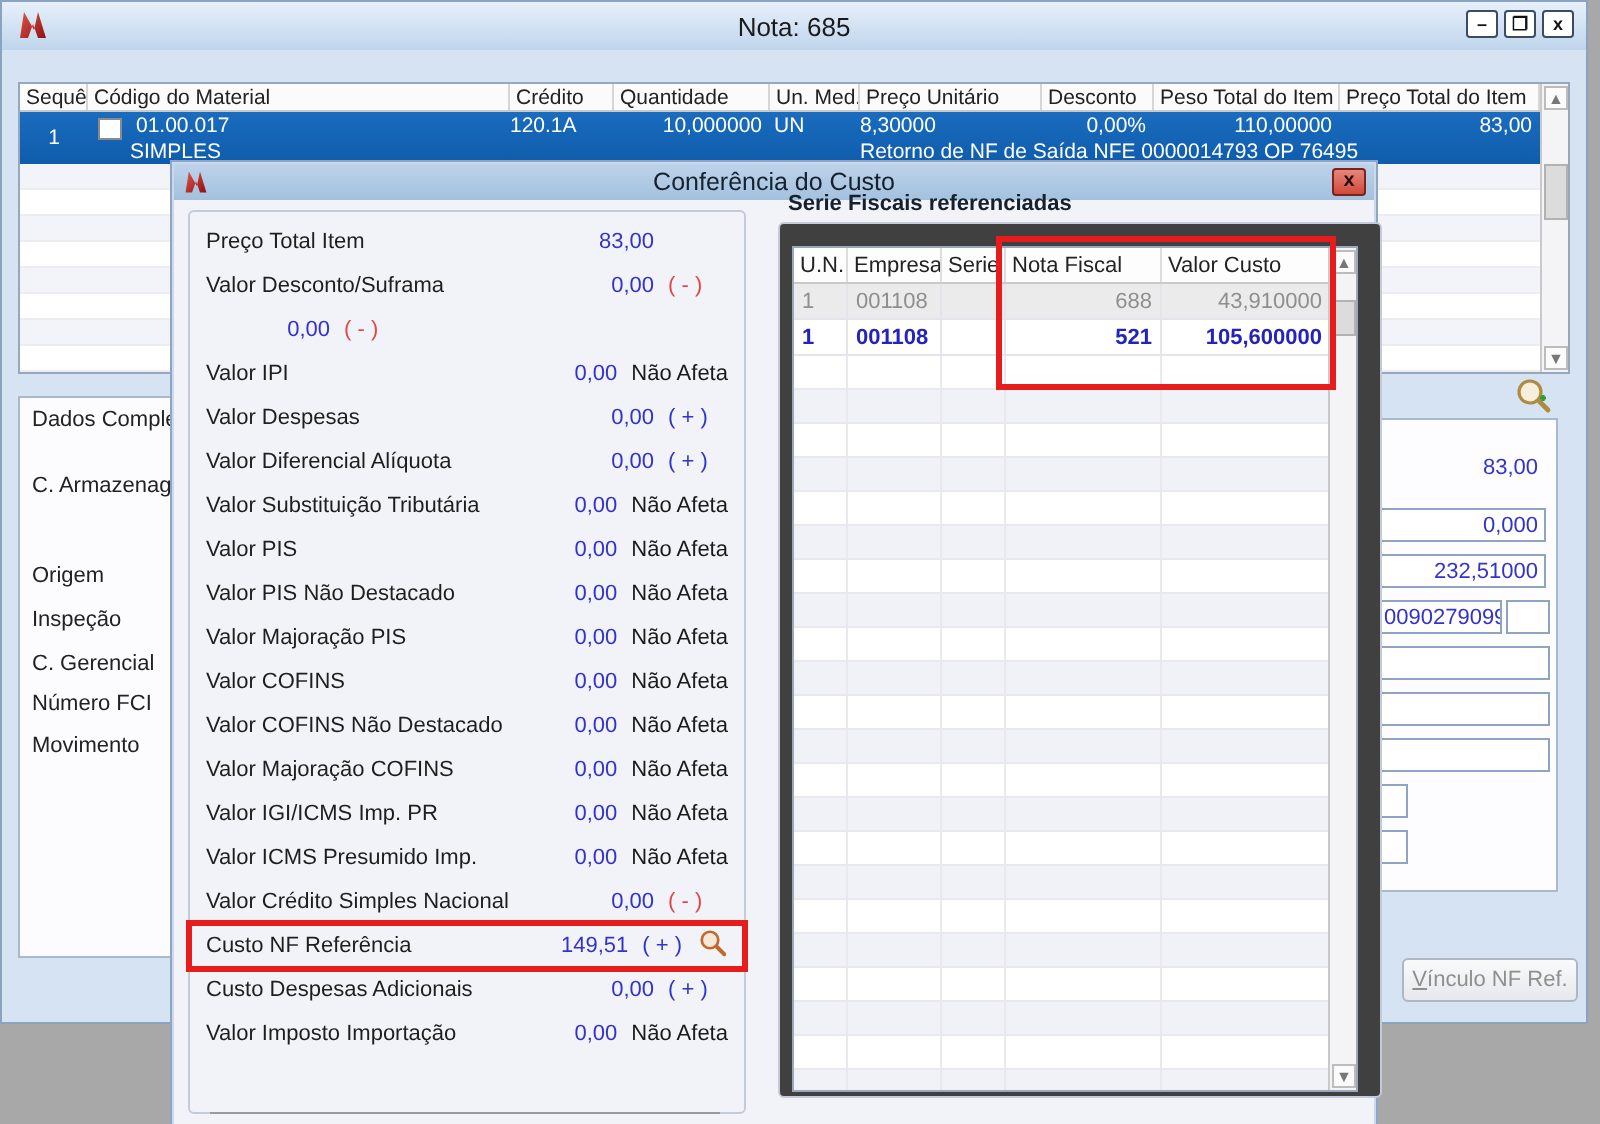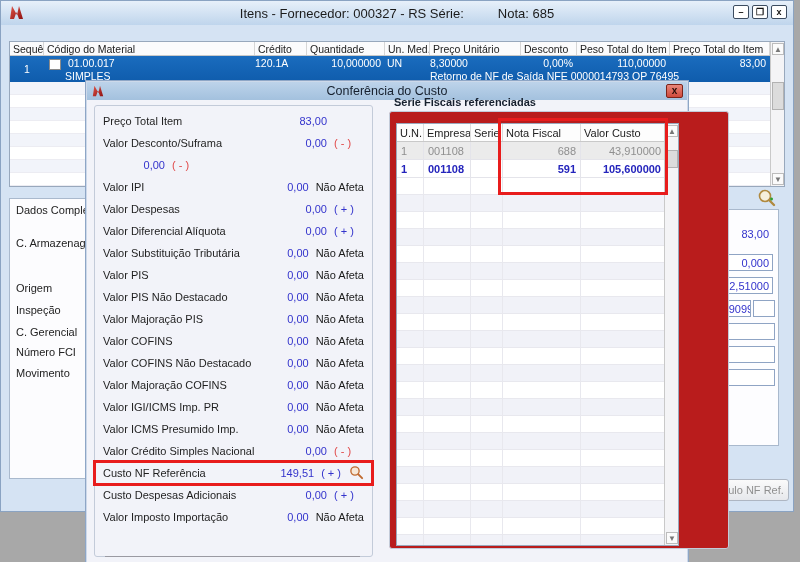--- a/index.html
+++ b/index.html
@@ -69,22 +69,22 @@
   .cost-row .val { width:62px; text-align:right; color:#3333cc; }
   .cost-row .sfx { padding-left:7px; white-space:nowrap; }
   .sfx.plus { color:#3333cc; }
   .sfx.minus { color:#e04848; }
   .sfx.na { color:#1a1a1a; }
   .cost-row.hl { outline:3px solid #e81c1c; outline-offset:-1px; }
   .cost-row .mag { margin-left:8px; }
   #cost-sep { position:absolute; left:10px; right:12px; top:450px; border-top:1px solid #9a9aa2; }
 
   #ref-label { position:absolute; left:308px; top:15px; font-weight:bold; color:#16202e; }
-  #ref-box { position:absolute; left:303px; top:30px; width:340px; height:438px;
-    border:1px solid #c3cbd9; border-radius:3px; background:#b91c1c; }
+  #ref-box { position:absolute; left:303px; top:30px; width:302px; height:438px;
+    border:1px solid #c3cbd9; border-radius:3px; background:#404040; }
   #ref-table { position:absolute; left:6px; top:11px; width:283px; height:423px;
     background:#fff; border:1px solid #9aa8bc; overflow:hidden; }
   .ref-hrow { display:flex; height:18px; background:#fdfdfd; border-bottom:1px solid #c9c9c9; }
   .ref-hrow .hcell { border-right:1px solid #dcdcdc; padding:3px 3px 0 3px; white-space:nowrap; overflow:hidden; color:#222; }
   .ref-row { display:flex; height:18px; }
   .ref-row .cell { border-right:1px solid #e4e4ea; border-bottom:1px solid #e4e4ea;
     padding:3px 4px 0 4px; white-space:nowrap; overflow:hidden; }
   .ref-row .num { text-align:right; }
   .ref-row.r0 { background:#ebebeb; color:#8f8f8f; }
   .ref-row.r1 { background:#fff; color:#2424bc; font-weight:bold; }
@@ -105,21 +105,20 @@
       <svg class="win-logo" viewBox="0 0 15 15">
         <defs>
             <linearGradient id="lg1" x1="0" y1="0" x2="1" y2="1">
           <stop offset="0" stop-color="#e05548"></stop>
               <stop offset="1" stop-color="#8f1212"></stop>
             </linearGradient>
           </defs>
         <path d="M1 14 L3 1 L8 10 L10 1 L14 14 L10 14 L7.5 7 L5 14 Z" fill="url(#lg1)"></path>
       </svg>
       <div id="title-text">
-        <span>Itens - Fornecedor: 000327 - RS Série:</span>
         <span>Nota: 685</span>
       </div>
       <div id="win-controls">
         <div class="win-btn">–</div>
         <div class="win-btn">❐</div>
         <div class="win-btn">x</div>
       </div>
     </div>
 
     <div id="items-table">
@@ -332,21 +331,21 @@
               <div class="cell" style="width: 27px;">1</div>
               <div class="cell" style="width: 47px;">001108</div>
               <div class="cell" style="width: 32px;"></div>
               <div class="cell num" style="width: 78px;">688</div>
               <div class="cell num" style="width: 85px;">43,910000</div>
             </div>
             <div class="ref-row r1">
               <div class="cell" style="width: 27px;">1</div>
               <div class="cell" style="width: 47px;">001108</div>
               <div class="cell" style="width: 32px;"></div>
-              <div class="cell num" style="width: 78px;">591</div>
+              <div class="cell num" style="width: 78px;">521</div>
               <div class="cell num" style="width: 85px;">105,600000</div>
             </div>
             <div class="ref-erow">
               <div class="cell" style="width: 27px;"></div>
               <div class="cell" style="width: 47px;"></div>
               <div class="cell" style="width: 32px;"></div>
               <div class="cell" style="width: 78px;"></div>
               <div class="cell" style="width: 85px;"></div>
             </div>
             <div class="ref-erow alt">

